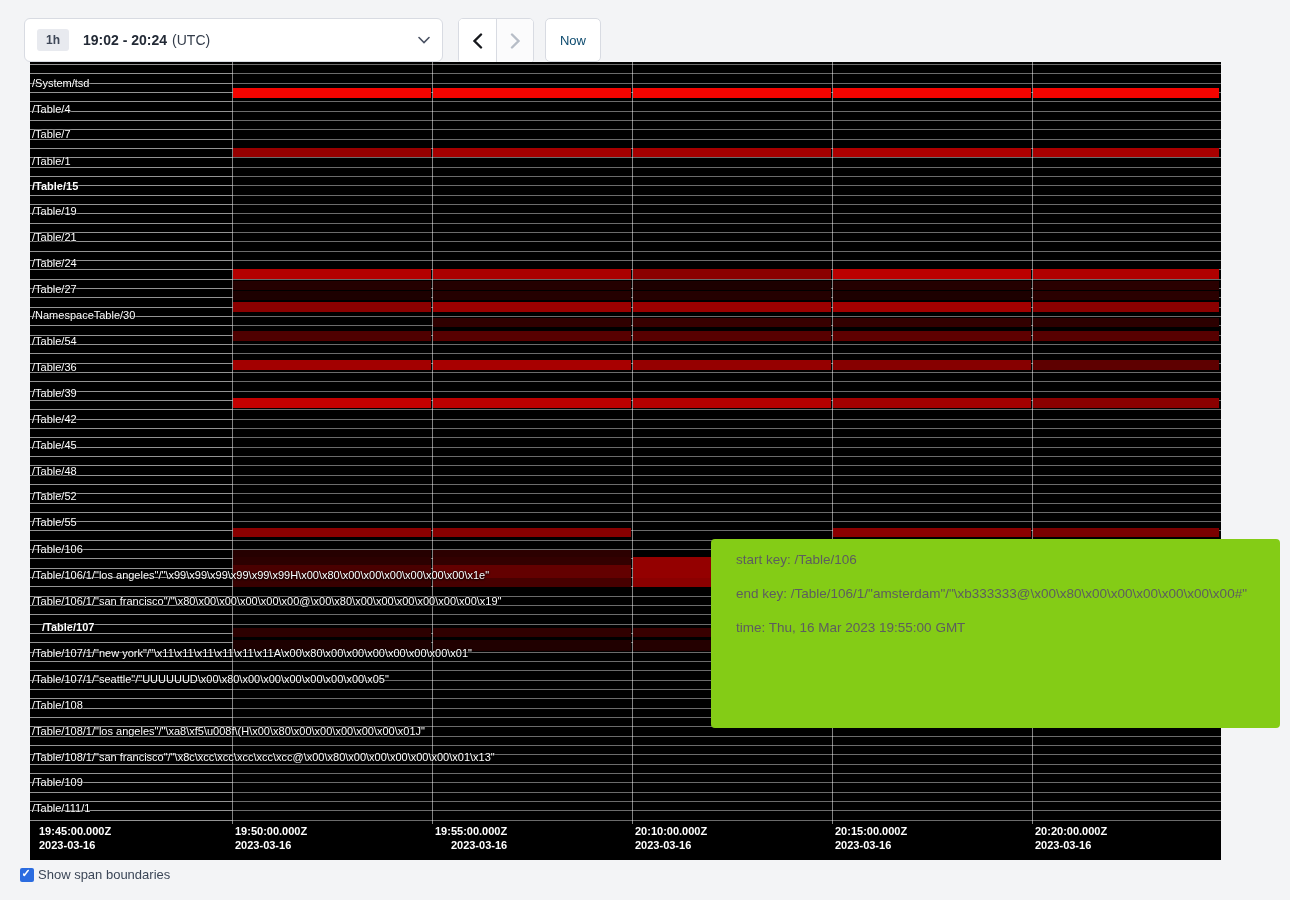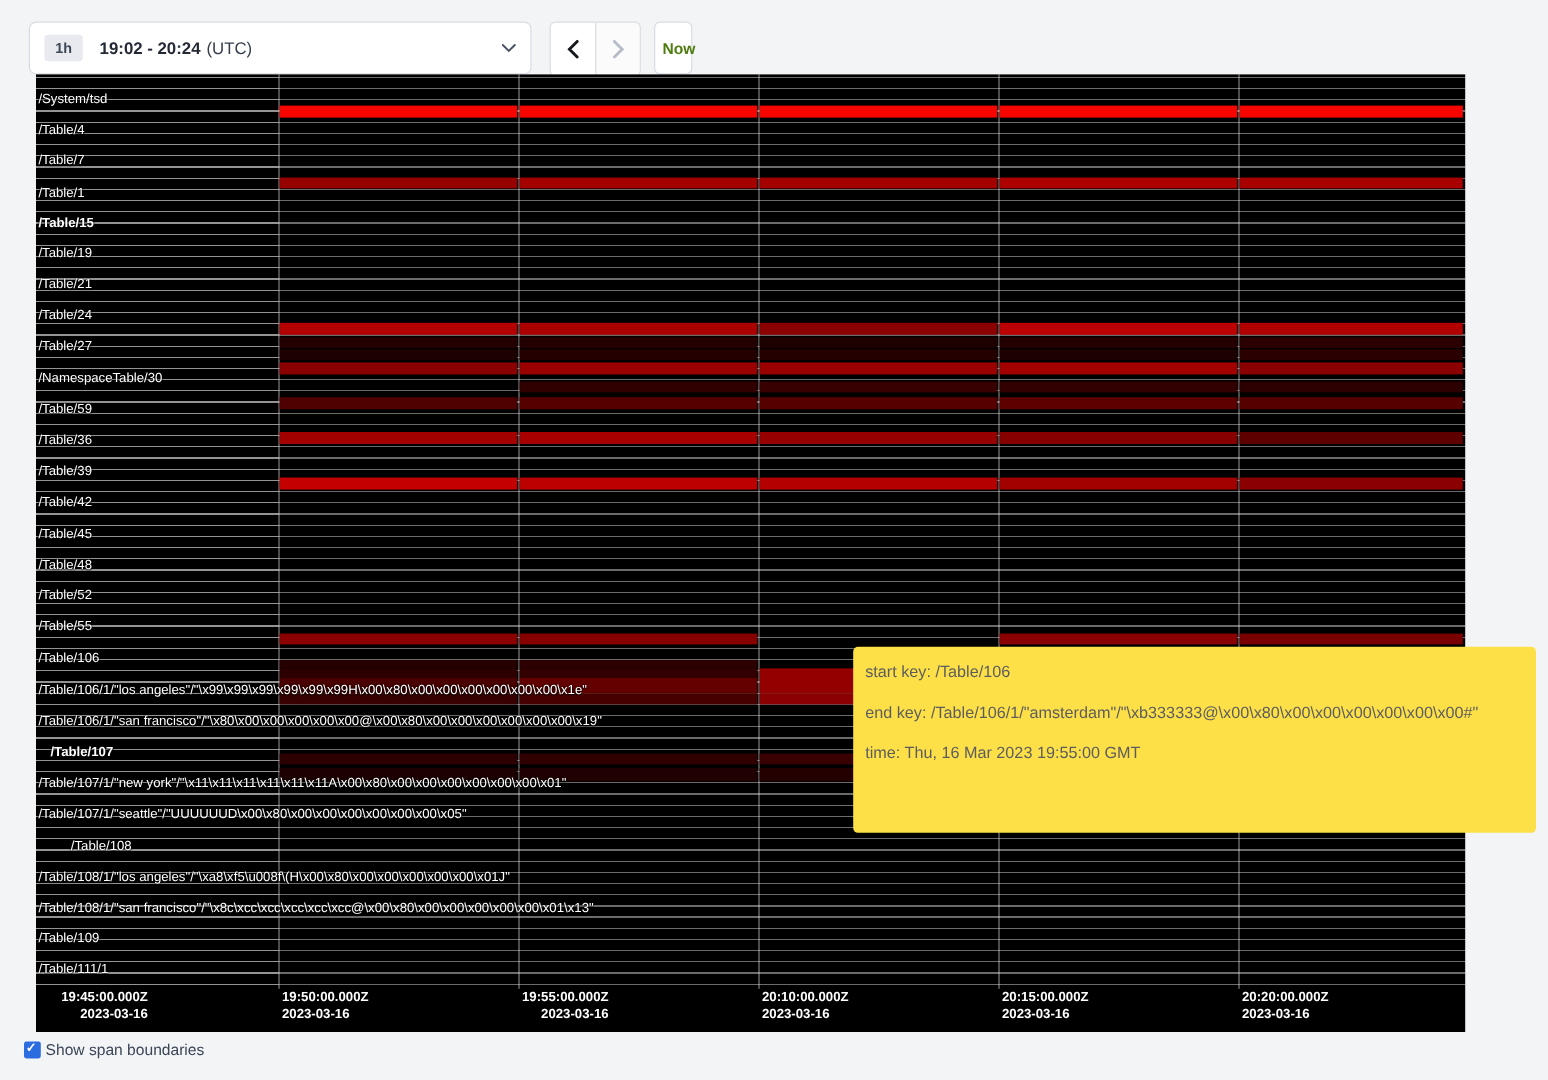--- a/index.html
+++ b/index.html
@@ -13,39 +13,39 @@
   .range-chip{background:#e8eaef;color:#3e4757;font-size:12px;font-weight:700;border-radius:3px;
     padding:4px 9px;margin-right:14px;}
   .range-text{font-size:14px;font-weight:700;color:#232a36;}
   .range-tz{font-size:14px;font-weight:400;color:#343d4b;margin-left:5px;}
   .chev-down{margin-left:auto;display:flex;align-items:center;}
   .nav-group{position:absolute;left:458px;top:18px;height:44px;display:flex;border:1px solid #d8dbe2;
     border-radius:5px;overflow:hidden;background:#fff;}
   .nav-btn{width:37px;height:100%;display:flex;align-items:center;justify-content:center;cursor:pointer;
     background:#fff;border:none;padding:0;}
   .nav-btn + .nav-btn{border-left:1px solid #d8dbe2;background:#fbfbfc;}
-  .now-button{position:absolute;left:545px;top:18px;width:32px;height:44px;background:#fff;
+  .now-button{position:absolute;left:545px;top:18px;width:56px;height:44px;background:#fff;
     border:1px solid #d8dbe2;border-radius:5px;font-family:"Liberation Sans",sans-serif;
-    font-size:13px;font-weight:700;color:#4d7c0f;cursor:pointer;}
+    font-size:13px;font-weight:400;color:#0c4a6e;cursor:pointer;}
 
   
   .chart{position:absolute;left:30px;top:62px;width:1191px;height:798px;background:#000;}
   .hlines{position:absolute;left:0;top:2px;width:100%;height:760px;
     background:repeating-linear-gradient(to bottom,rgba(255,255,255,.42) 0 1px,transparent 1px 9.33px);}
   .hlines-left{position:absolute;left:0;top:2px;width:202px;height:760px;
     background:repeating-linear-gradient(to bottom,rgba(255,255,255,.28) 0 1px,transparent 1px 9.33px);}
   .vline{position:absolute;top:0;width:1px;height:762px;background:rgba(255,255,255,.5);}
   .band-seg{position:absolute;}
   .row-label{position:absolute;height:14px;line-height:14px;color:#fff;font-size:11px;
     white-space:nowrap;text-shadow:0 1px 2px #000,0 0 2px #000;}
   .axis-tick{position:absolute;top:762px;color:#fff;font-size:11px;font-weight:700;line-height:14px;
     white-space:nowrap;padding-left:3px;}
   
-  .tooltip{position:absolute;left:711px;top:539px;width:569px;height:155px;background:#fde047;
-    border-radius:4px;box-sizing:border-box;padding:4px 0 0 10px;color:#5d5d5f;font-size:13.5px;}
+  .tooltip{position:absolute;left:711px;top:539px;width:569px;height:189px;background:#84cc16;
+    border-radius:4px;box-sizing:border-box;padding:4px 0 0 25px;color:#5d5d5f;font-size:13.5px;}
   .tooltip div{height:34px;line-height:34px;white-space:nowrap;overflow:hidden;}
 
   
   .footer{position:absolute;left:20px;top:867px;display:flex;align-items:center;}
   .checkbox{width:14px;height:14px;border-radius:2px;background:#2b6ce0;position:relative;cursor:pointer;}
   .checkbox::after{content:"✓";position:absolute;left:1.5px;top:-0.5px;color:#fff;font-size:11px;font-weight:700;}
   .checkbox-label{font-size:13px;color:#3b4657;margin-left:4px;}
 </style>
 </head>
 <body>
@@ -164,42 +164,42 @@
         <div class="row-label" style="left: 2px; top: 14px;">/System/tsd</div>
         <div class="row-label" style="left: 2px; top: 40px;">/Table/4</div>
         <div class="row-label" style="left: 2px; top: 65px;">/Table/7</div>
         <div class="row-label" style="left: 2px; top: 92px;">/Table/1</div>
         <div class="row-label" style="left: 2px; top: 117px; font-weight: bold;">/Table/15</div>
         <div class="row-label" style="left: 2px; top: 142px;">/Table/19</div>
         <div class="row-label" style="left: 2px; top: 168px;">/Table/21</div>
         <div class="row-label" style="left: 2px; top: 194px;">/Table/24</div>
         <div class="row-label" style="left: 2px; top: 220px;">/Table/27</div>
         <div class="row-label" style="left: 2px; top: 246px;">/NamespaceTable/30</div>
-        <div class="row-label" style="left: 2px; top: 272px;">/Table/59</div>
+        <div class="row-label" style="left: 2px; top: 272px;">/Table/54</div>
         <div class="row-label" style="left: 2px; top: 298px;">/Table/36</div>
         <div class="row-label" style="left: 2px; top: 324px;">/Table/39</div>
         <div class="row-label" style="left: 2px; top: 350px;">/Table/42</div>
         <div class="row-label" style="left: 2px; top: 376px;">/Table/45</div>
         <div class="row-label" style="left: 2px; top: 402px;">/Table/48</div>
         <div class="row-label" style="left: 2px; top: 427px;">/Table/52</div>
         <div class="row-label" style="left: 2px; top: 453px;">/Table/55</div>
         <div class="row-label" style="left: 2px; top: 480px;">/Table/106</div>
         <div class="row-label" style="left: 2px; top: 506px;">/Table/106/1/"los angeles"/"\x99\x99\x99\x99\x99\x99H\x00\x80\x00\x00\x00\x00\x00\x00\x1e"</div>
         <div class="row-label" style="left: 2px; top: 532px;">/Table/106/1/"san francisco"/"\x80\x00\x00\x00\x00\x00@\x00\x80\x00\x00\x00\x00\x00\x00\x19"</div>
         <div class="row-label" style="left: 12px; top: 558px; font-weight: bold;">/Table/107</div>
         <div class="row-label" style="left: 2px; top: 584px;">/Table/107/1/"new york"/"\x11\x11\x11\x11\x11\x11A\x00\x80\x00\x00\x00\x00\x00\x00\x01"</div>
         <div class="row-label" style="left: 2px; top: 610px;">/Table/107/1/"seattle"/"UUUUUUD\x00\x80\x00\x00\x00\x00\x00\x00\x05"</div>
-        <div class="row-label" style="left: 2px; top: 636px; margin-left: 27px;">/Table/108</div>
+        <div class="row-label" style="left: 2px; top: 636px;">/Table/108</div>
         <div class="row-label" style="left: 2px; top: 662px;">/Table/108/1/"los angeles"/"\xa8\xf5\u008f\(H\x00\x80\x00\x00\x00\x00\x00\x01J"</div>
         <div class="row-label" style="left: 2px; top: 688px;">/Table/108/1/"san francisco"/"\x8c\xcc\xcc\xcc\xcc\xcc@\x00\x80\x00\x00\x00\x00\x00\x01\x13"</div>
         <div class="row-label" style="left: 2px; top: 713px;">/Table/109</div>
         <div class="row-label" style="left: 2px; top: 739px;">/Table/111/1</div>
       </div>
     <div id="axis">
-        <div class="axis-tick" style="left: 18px; text-align: right;">
+        <div class="axis-tick" style="left: 6px;">
           <div>19:45:00.000Z</div>
           <div>2023-03-16</div>
         </div>
         <div class="axis-tick" style="left: 202px;">
           <div>19:50:00.000Z</div>
           <div>2023-03-16</div>
         </div>
         <div class="axis-tick" style="left: 402px; text-align: right;">
           <div>19:55:00.000Z</div>
           <div>2023-03-16</div>

